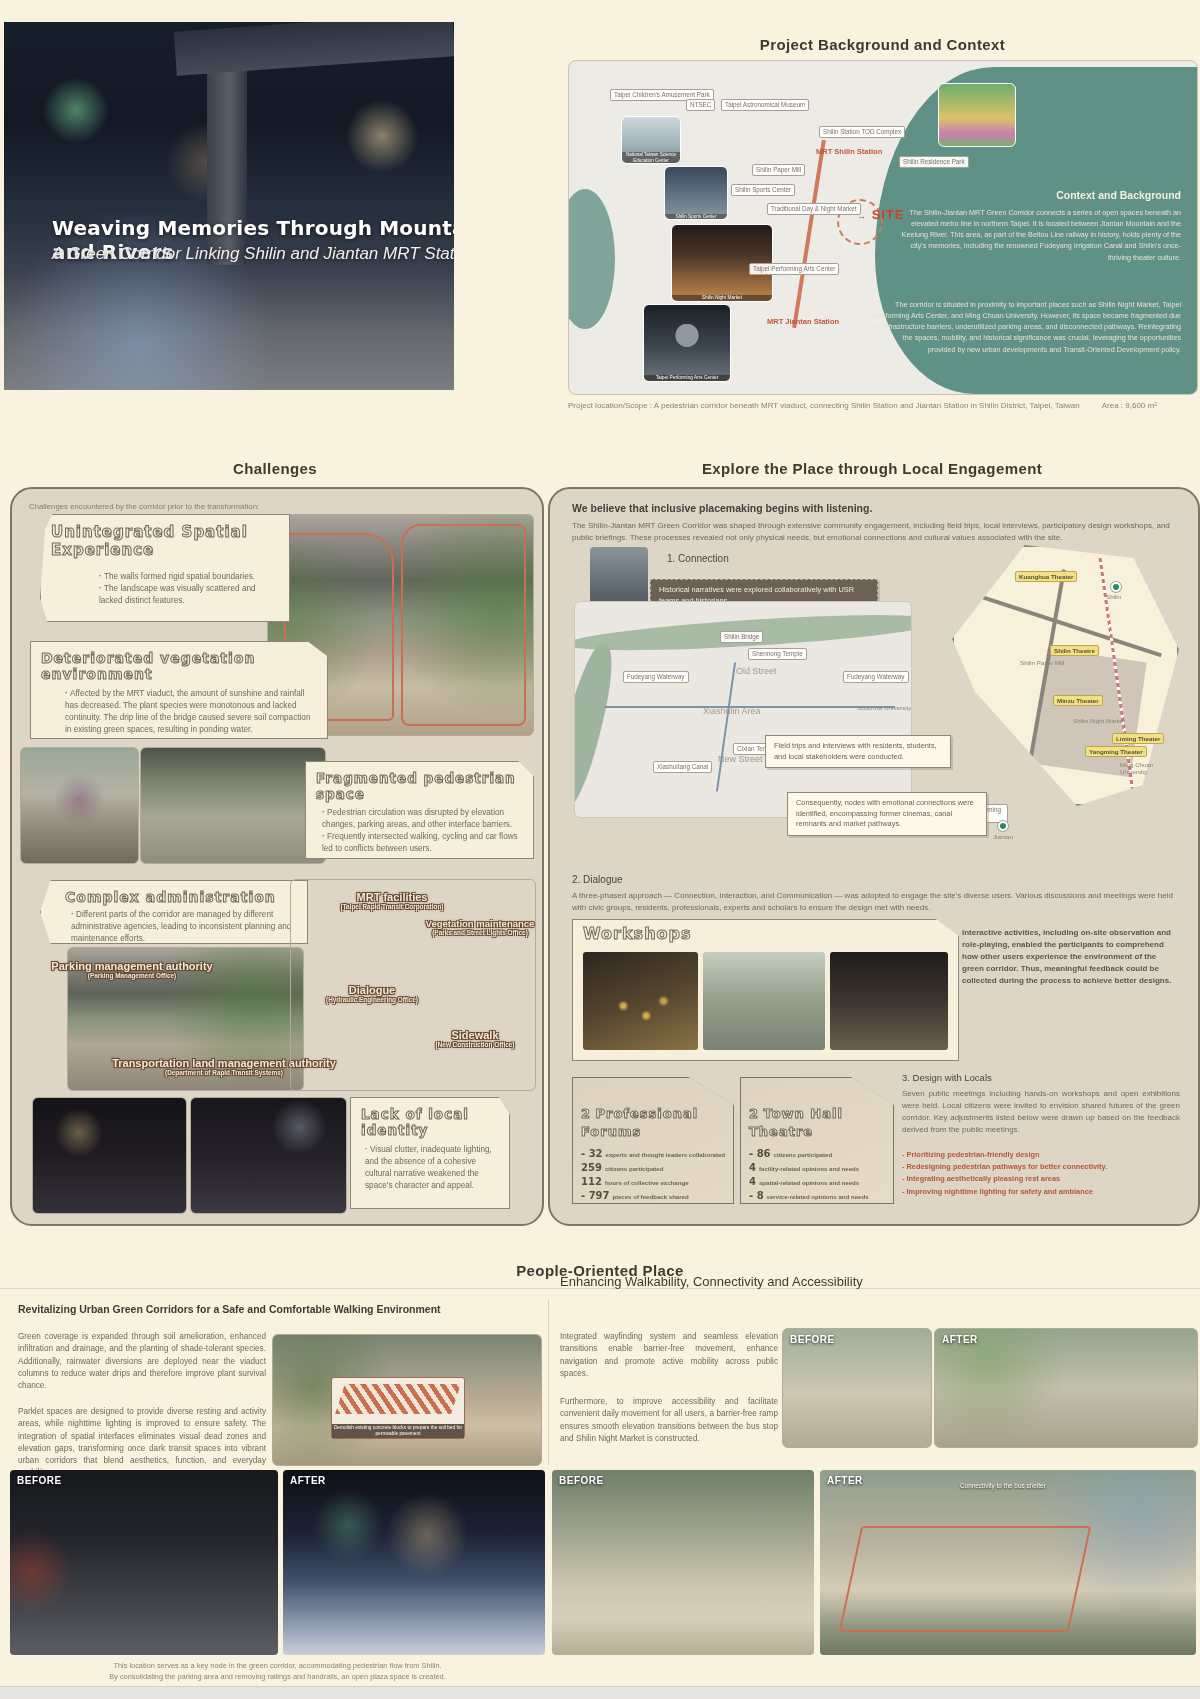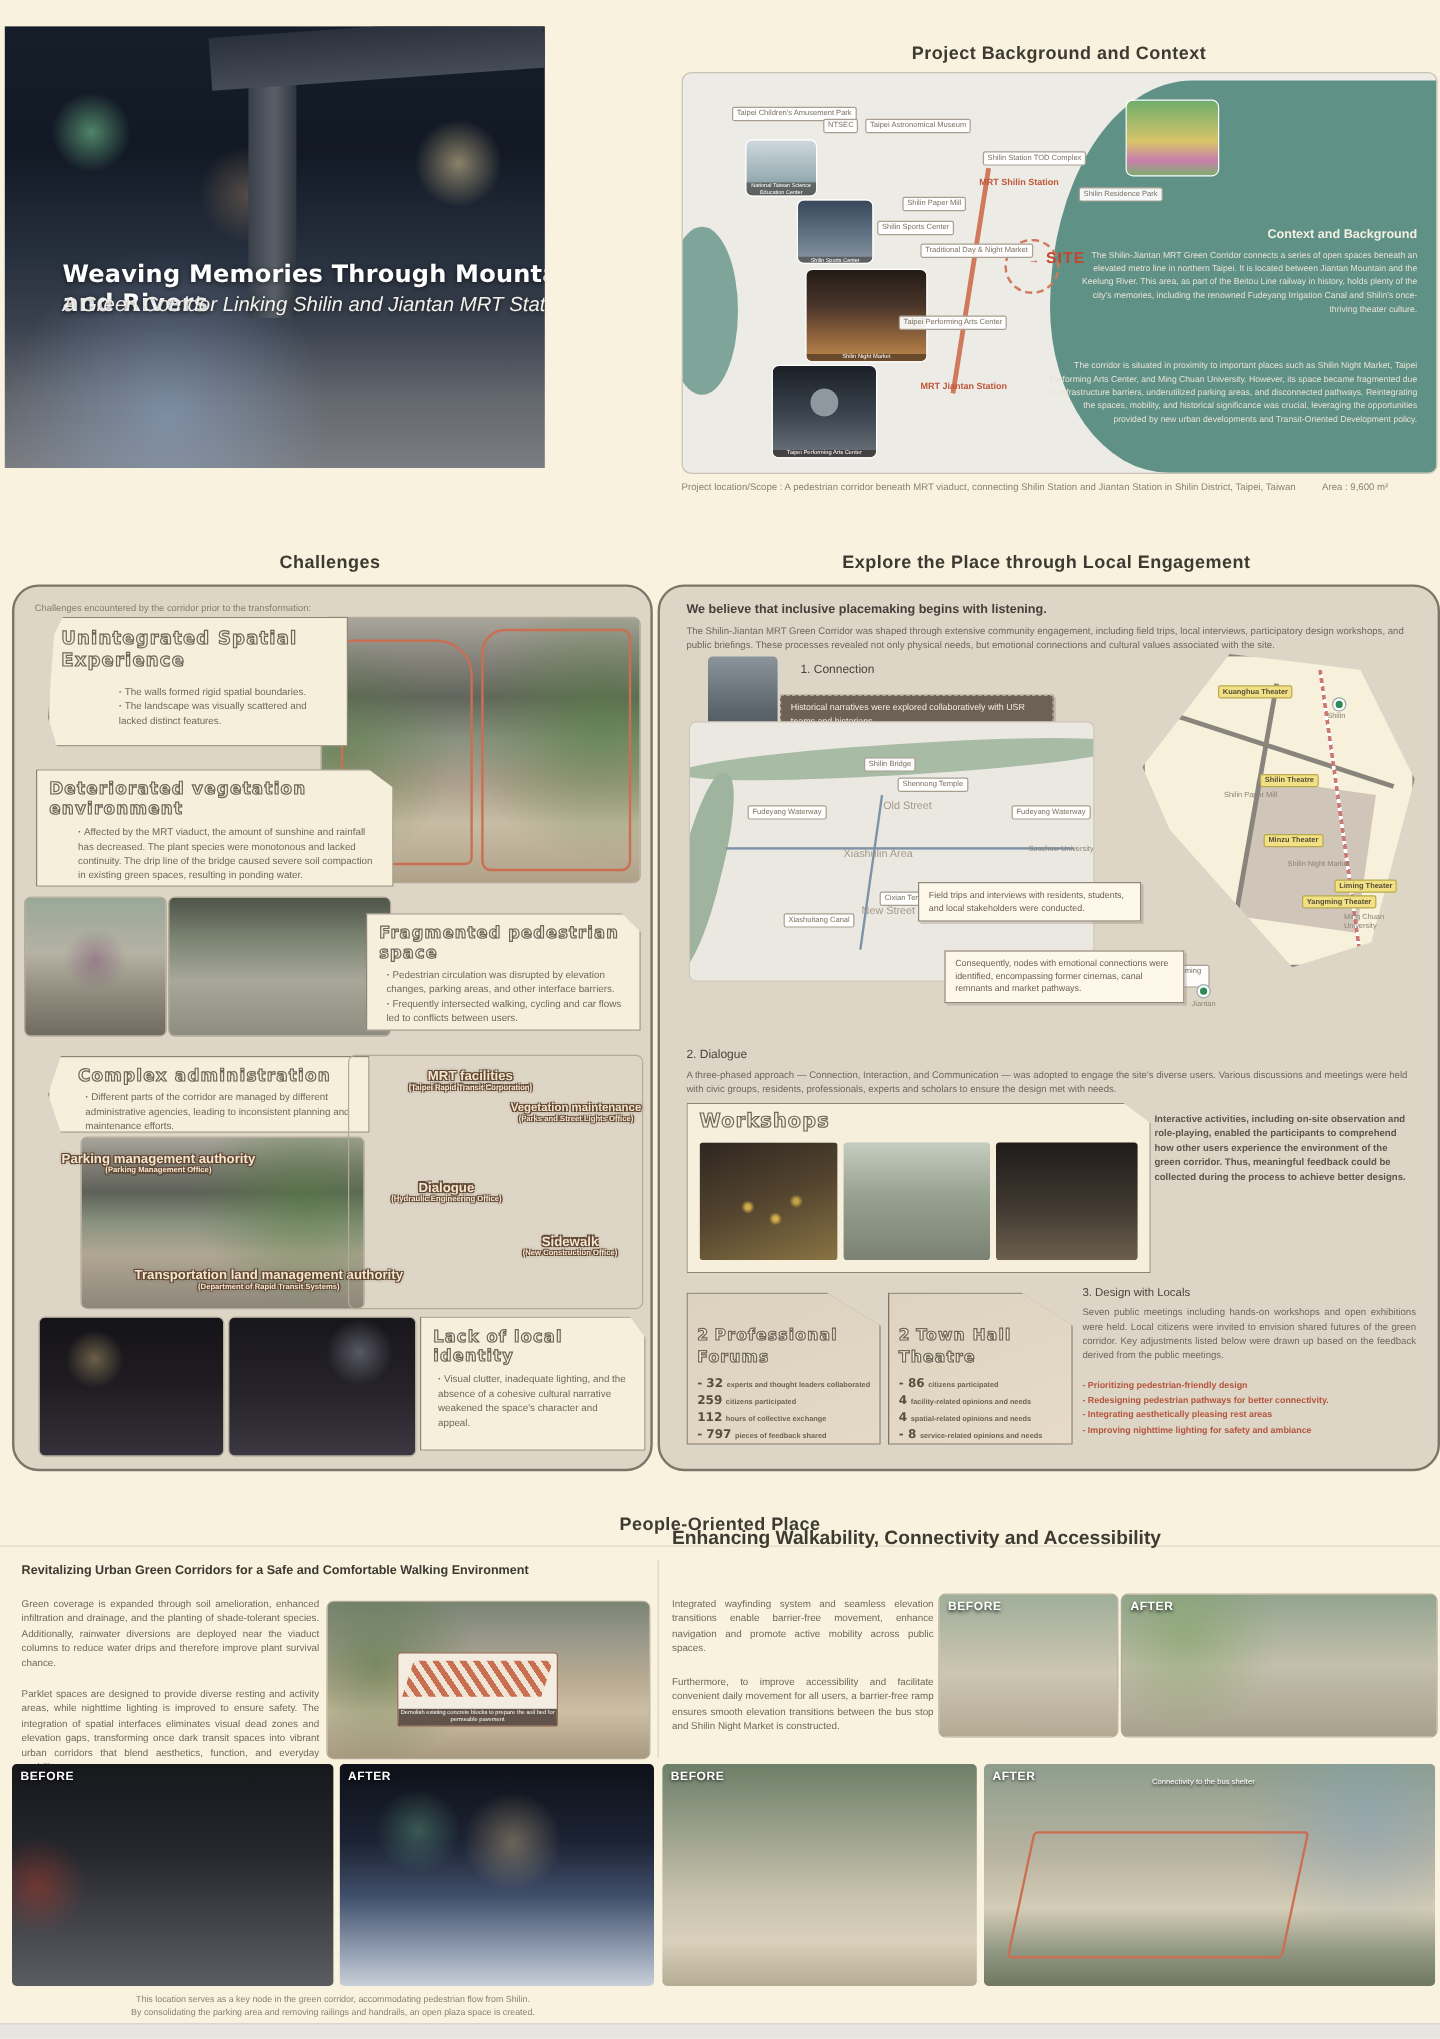--- a/index.html
+++ b/index.html
@@ -185,21 +185,21 @@
   </div>
   <div class="plabel" style="left:300px;top:495px;width:120px">
     <span class="t">Dialogue</span>
     <span class="s">(Hydraulic Engineering Office)</span>
   </div>
   <div class="plabel" style="left:408px;top:540px;width:110px">
     <span class="t">Sidewalk</span>
     <span class="s">(New Construction Office)</span>
   </div>
 
-  <div class="callout cut" style="left:338px;top:608px;width:188px;height:112px">
+  <div class="callout cut" style="left:338px;top:608px;width:160px;height:112px">
     <div class="otitle" style="font-size:13.5px">Lack of local identity</div>
     <ul class="bullets" style="margin-left:4px;margin-top:6px">
       <li>Visual clutter, inadequate lighting, and the absence of a cohesive cultural narrative weakened the space's character and appeal.</li>
     </ul>
   </div>
 
   <div class="ph" style="left:20px;top:608px;width:153px;height:115px;border:1px solid #b4aa98;
        background:radial-gradient(circle at 30% 30%, rgba(255,225,150,.35), transparent 18%),linear-gradient(180deg,#141317,#201d22 50%,#35313a)"></div>
   <div class="ph" style="left:178px;top:608px;width:155px;height:115px;border:1px solid #b4aa98;
        background:radial-gradient(circle at 70% 25%, rgba(220,230,255,.3), transparent 20%),linear-gradient(180deg,#17161b,#26232a 55%,#3c3842)"></div>
@@ -347,21 +347,21 @@
 <div class="ph" style="left:272px;top:1334px;width:268px;height:130px;border:1px solid #b4aa98;
      background:radial-gradient(circle at 15% 40%, rgba(70,110,55,.5), transparent 35%),linear-gradient(180deg,#7b8574 0%,#9b998b 25%,#b9ab92 50%,#cdbfa4 70%,#a89a80 100%)">
   <div class="abs" style="left:58px;top:42px;width:132px;height:60px;background:#f3ece0;border:1px solid #9a6c55;border-radius:3px">
     <div class="abs" style="left:8px;top:6px;width:116px;height:30px;background:repeating-linear-gradient(45deg,#c96f52,#c96f52 4px,#f0e4d4 4px,#f0e4d4 8px);transform:skew(-18deg)"></div>
     <div class="abs" style="left:0;bottom:0;width:100%;background:rgba(60,45,35,.8);color:#fff;font-size:4.8px;text-align:center;line-height:1.3;padding:1px 0">Demolish existing concrete blocks to prepare the soil bed for permeable pavement</div>
   </div>
 </div>
 
 <div class="abs" style="left:548px;top:1300px;width:1px;height:165px;background:#d8d1c0"></div>
 
-<div class="abs" style="left:560px;top:1274px;width:420px;font-weight:bold;font-size:16px;color:#3e3a31">Enhancing Walkability, Connectivity and Accessibility</div>
+<div class="abs" style="left:560px;top:1274px;width:420px;font-weight:normal;font-size:13px;color:#3e3a31">Enhancing Walkability, Connectivity and Accessibility</div>
 <div class="abs body-txt" style="left:560px;top:1331px;width:218px;text-align:justify">Integrated wayfinding system and seamless elevation transitions enable barrier-free movement, enhance navigation and promote active mobility across public spaces.</div>
 <div class="abs body-txt" style="left:560px;top:1396px;width:218px;text-align:justify">Furthermore, to improve accessibility and facilitate convenient daily movement for all users, a barrier-free ramp ensures smooth elevation transitions between the bus stop and Shilin Night Market is constructed.</div>
 
 <div class="ph" style="left:782px;top:1328px;width:148px;height:118px;border:1px solid #b4aa98;
      background:linear-gradient(180deg,#9fae9a,#cdc6b2 55%,#b3aa94)">
   <div class="ba">BEFORE</div>
 </div>
 <div class="ph" style="left:934px;top:1328px;width:262px;height:118px;border:1px solid #b4aa98;
      background:radial-gradient(circle at 20% 30%, rgba(120,160,90,.5), transparent 35%),linear-gradient(180deg,#93a58f,#c4bfae 50%,#a8a28c)">
   <div class="ba">AFTER</div>

